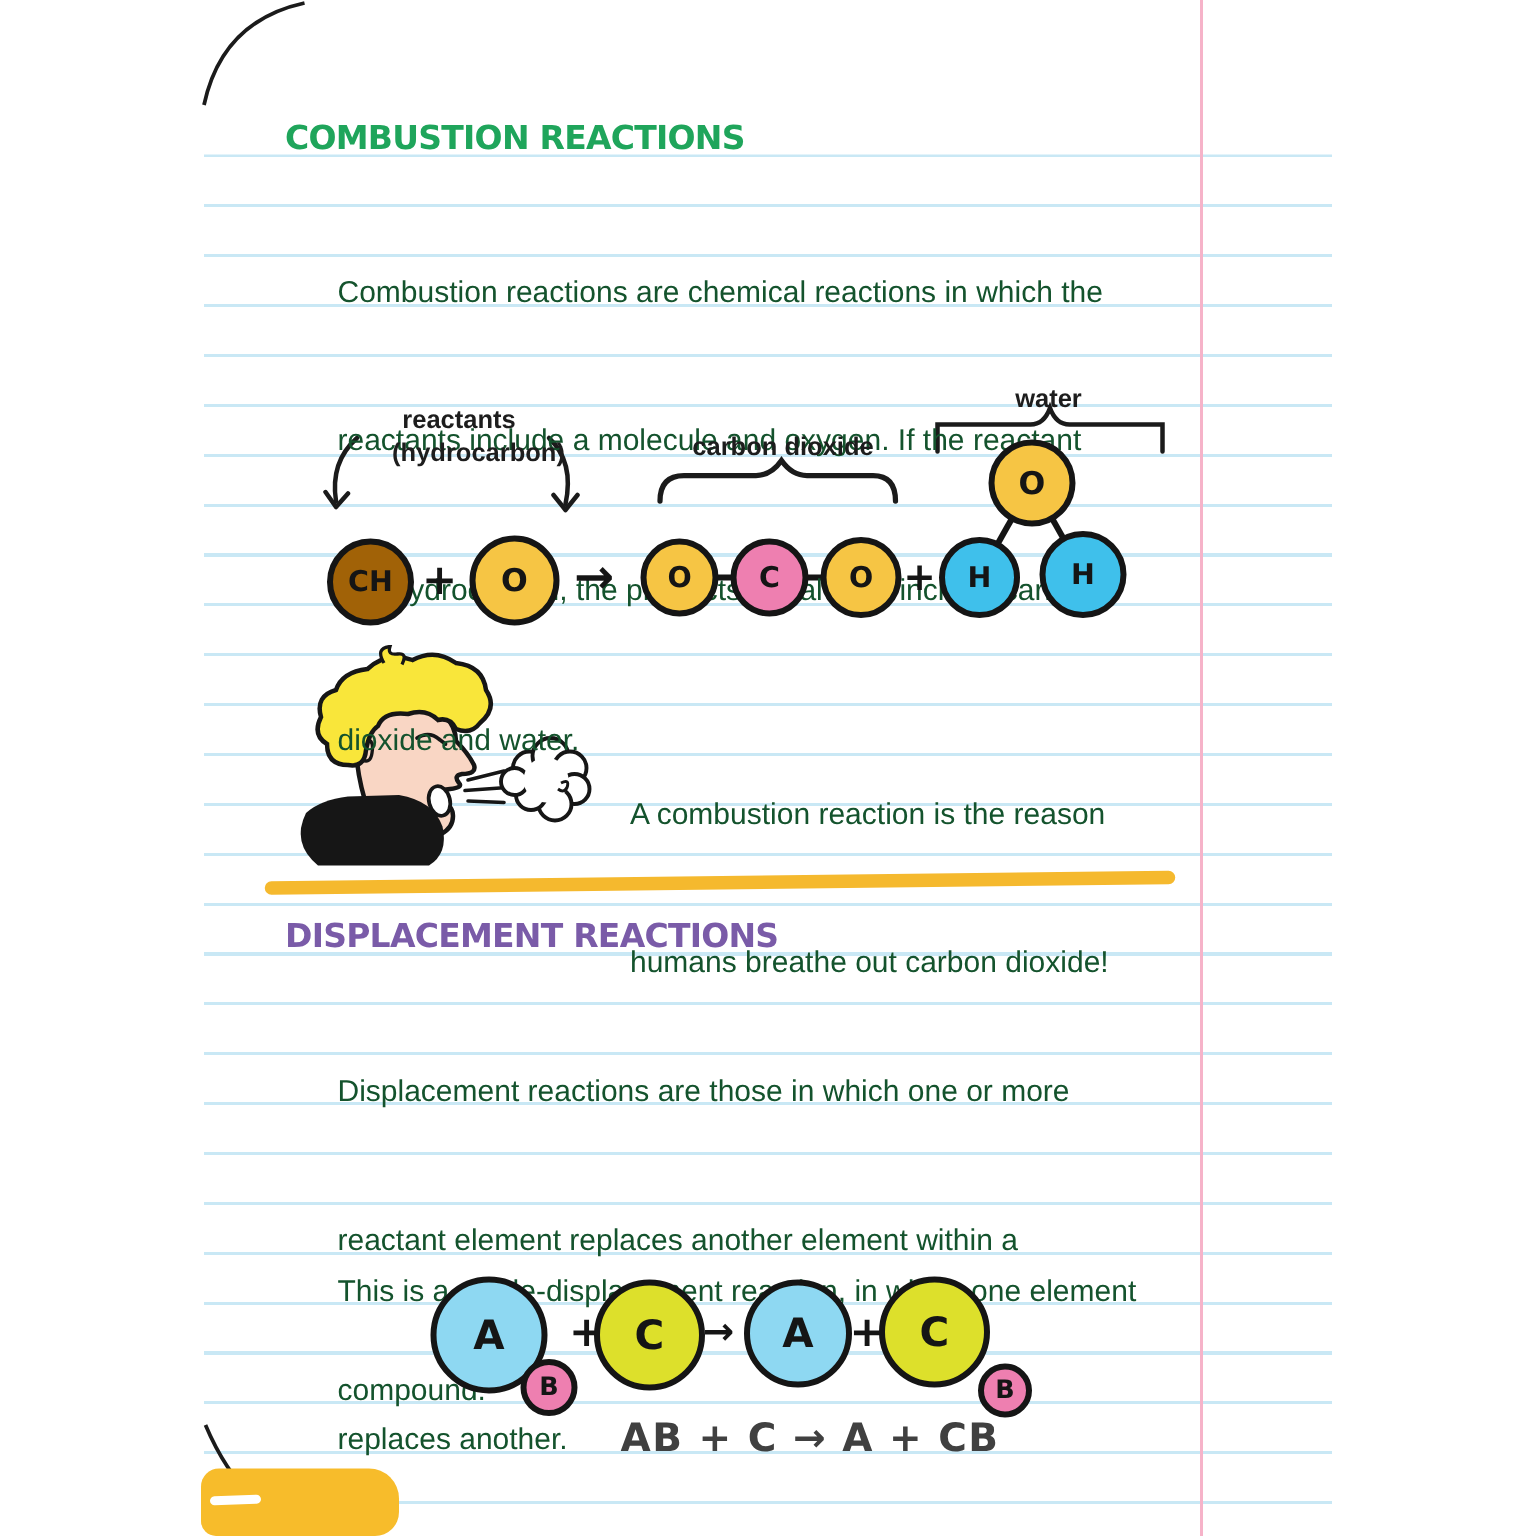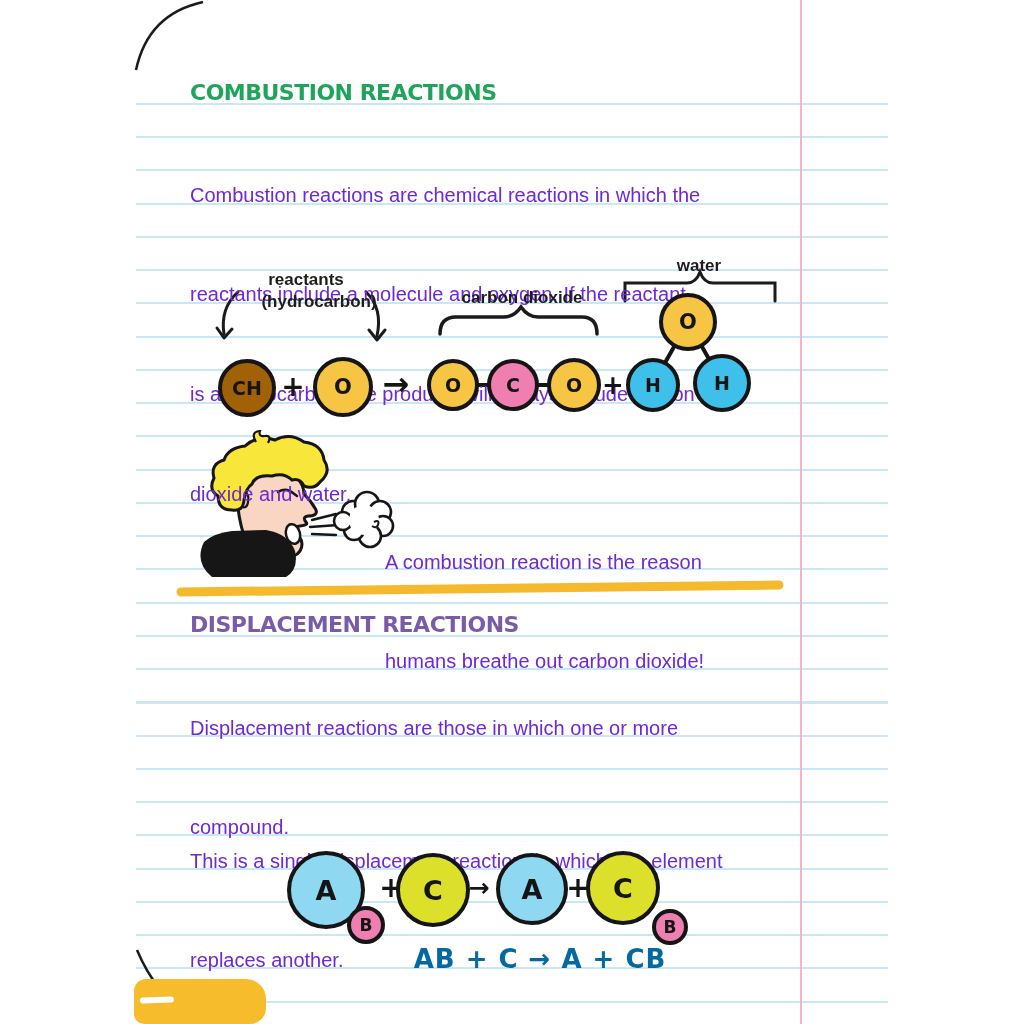--- a/index.html
+++ b/index.html
@@ -7,36 +7,36 @@
   .abs{position:absolute;}
   
   #ruled-lines{left:136px;top:103px;width:752px;height:932px;z-index:0;
     background-image:repeating-linear-gradient(to bottom,#c9e8f5 0px,#c9e8f5 2px,transparent 2px,transparent 33.25px);}
   #margin-line{left:800px;top:0;width:2px;height:1024px;background:#f6b3c9;z-index:1;}
   
   .heading{font-family:"DejaVu Sans",sans-serif;font-weight:bold;font-size:22px;letter-spacing:-0.5px;z-index:3;}
   #combustion-heading{left:190px;top:80px;color:#1fa55b;}
   #displacement-heading{left:190px;top:612px;color:#7a5ba8;}
   
-  .para{font-size:20px;line-height:33.25px;z-index:3;white-space:pre;color:#6d28d9;}
+  .para{font-size:20px;line-height:33.25px;z-index:3;white-space:pre;color:#14532d;margin-left:35px;}
   #combustion-para{left:190px;top:112px;}
-  #callout-text{left:385px;top:479px;}
+  #callout-text{left:385px;top:460px;}
   #displacement-para{left:190px;top:645px;}
   #single-para{left:190px;top:778px;}
   
   .dlabel{font-size:17px;font-weight:600;text-align:center;z-index:3;color:#1d1d1d;}
   
   .atom{border:4px solid #151515;border-radius:50%;box-sizing:border-box;display:flex;align-items:center;
     justify-content:center;font-family:"DejaVu Sans",sans-serif;font-weight:bold;color:#151515;z-index:4;}
   .op{display:flex;align-items:center;justify-content:center;font-family:"DejaVu Sans",sans-serif;
     font-weight:bold;color:#151515;z-index:4;width:34px;height:34px;}
   .purple{background:#a16207;} .yellow{background:#f6c544;} .pink{background:#ee7fb0;}
   .blue{background:#3fc0eb;} .lightblue{background:#8ed8f2;} .yellowgreen{background:#dde02b;}
   #formula{left:370px;top:944px;width:340px;text-align:center;font-family:"DejaVu Sans",sans-serif;
-    font-weight:bold;font-size:26px;letter-spacing:1px;color:#0369a1;z-index:3;}
+    font-weight:bold;font-size:26px;letter-spacing:1px;color:#404040;z-index:3;}
   
   #page-highlight{left:134px;top:979px;width:132px;height:45px;background:#f7bc2b;
     border-radius:12px 20px 16px 10px;z-index:2;}
   #highlight-gap{left:140px;top:997px;width:34px;height:6px;background:#ffffff;border-radius:3px;
     transform:rotate(-2deg);z-index:2;}
   #page-number{left:196px;top:983px;font-family:Liberation Sans, sans-serif;font-weight:bold;
     font-size:36px;z-index:3;color:#161616;margin-top:45px;}
   svg{z-index:2;}
 </style>
 </head>
@@ -131,20 +131,21 @@
 </svg>
 
 <div class="abs para" id="callout-text">
   <div>A combustion reaction is the reason</div>
   <div>humans breathe out carbon dioxide!</div>
 </div>
 
 <div class="abs heading" id="displacement-heading">DISPLACEMENT REACTIONS</div>
 <div class="abs para" id="displacement-para">
   <div>Displacement reactions are those in which one or more</div>
+  <div>reactant element replaces another element within a</div>
   <div>compound.</div>
 </div>
 <div class="abs para" id="single-para">
   <div>This is a single-displacement reaction, in which one element</div>
   <div>replaces another.</div>
 </div>
 
 <div class="abs atom lightblue" style="left:287px;top:851px;width:78px;height:78px;font-size:27px;font-weight:600">A</div>
 <div class="abs op" style="left:374px;top:870px;font-size:28px">+</div>
 <div class="abs atom yellowgreen" style="left:396px;top:853px;width:74px;height:74px;font-size:27px;font-weight:600">C</div>

